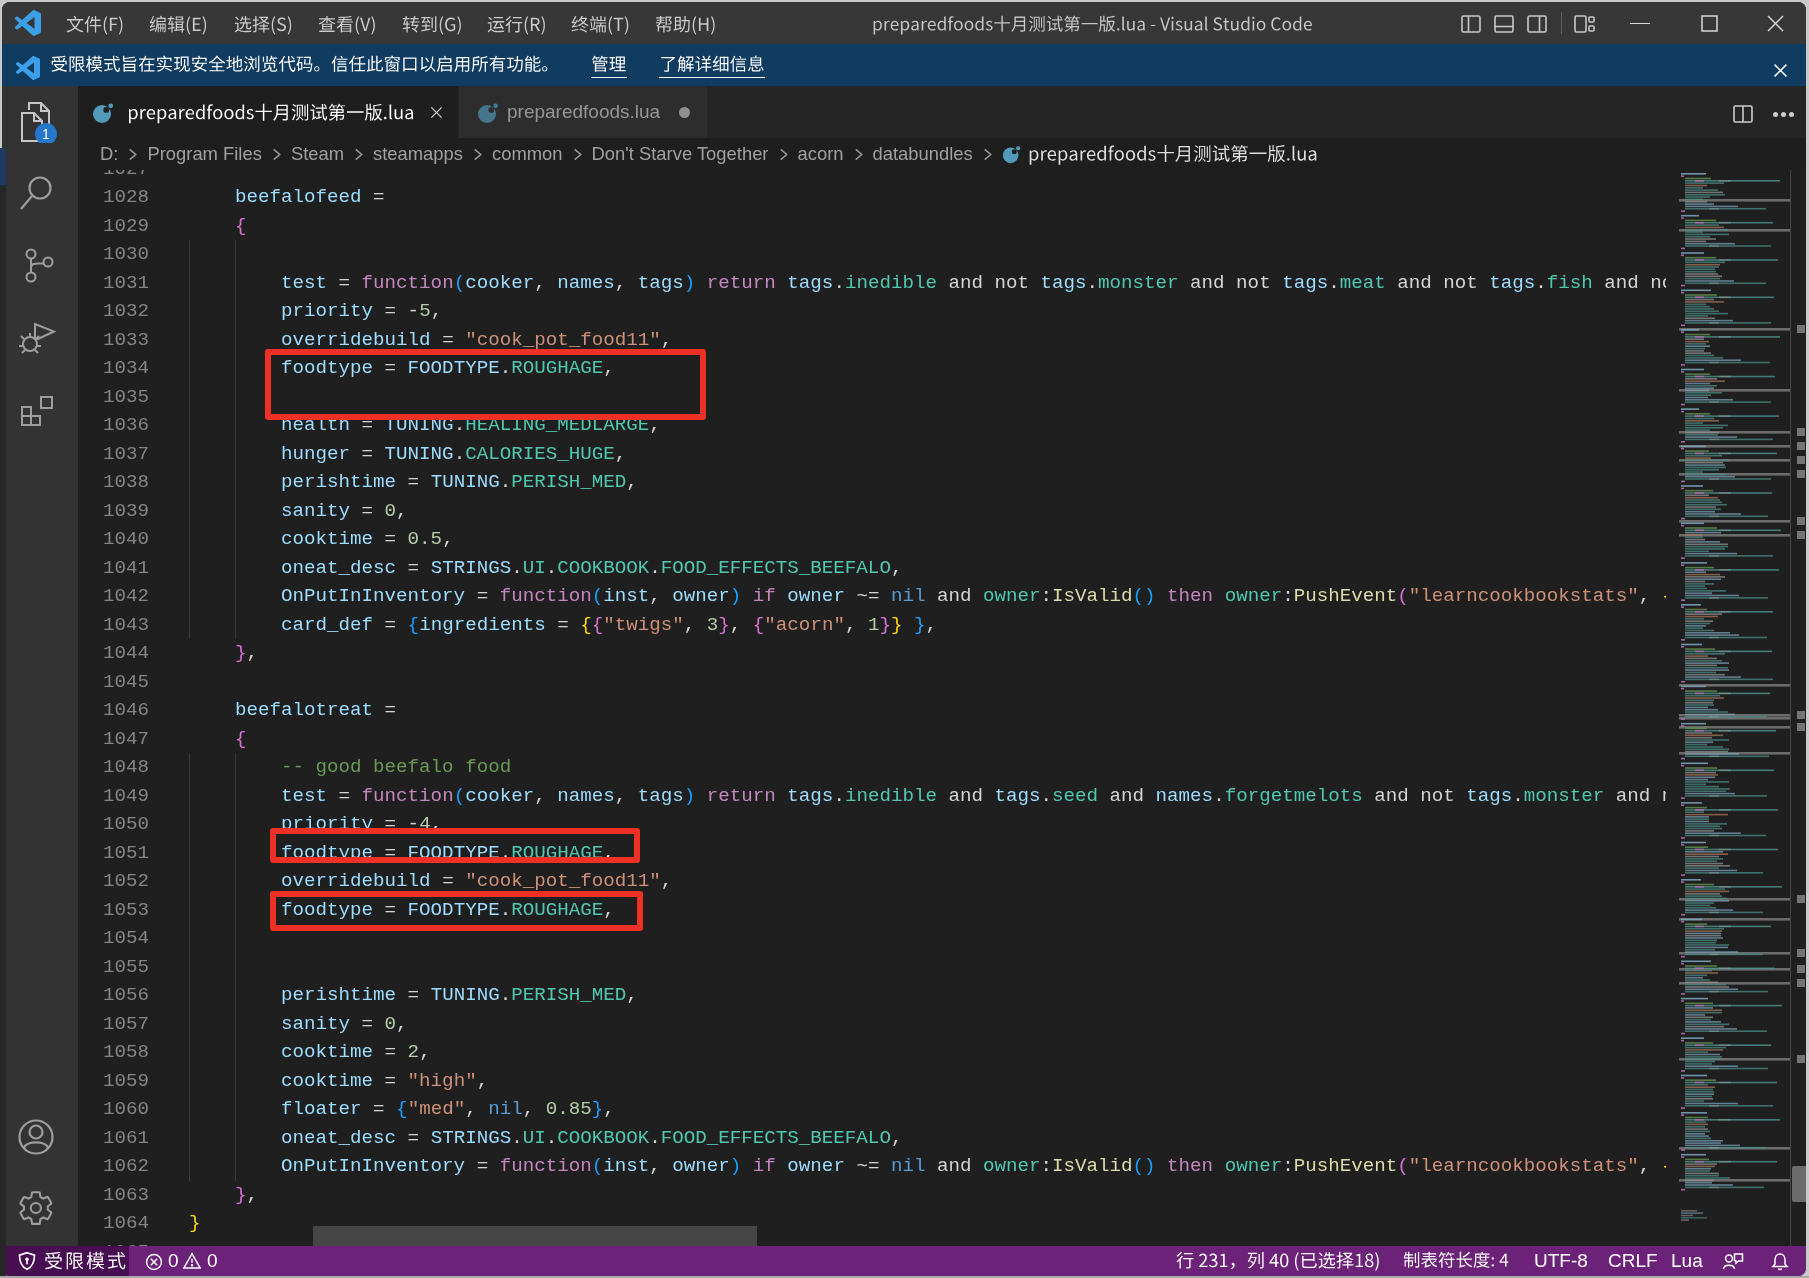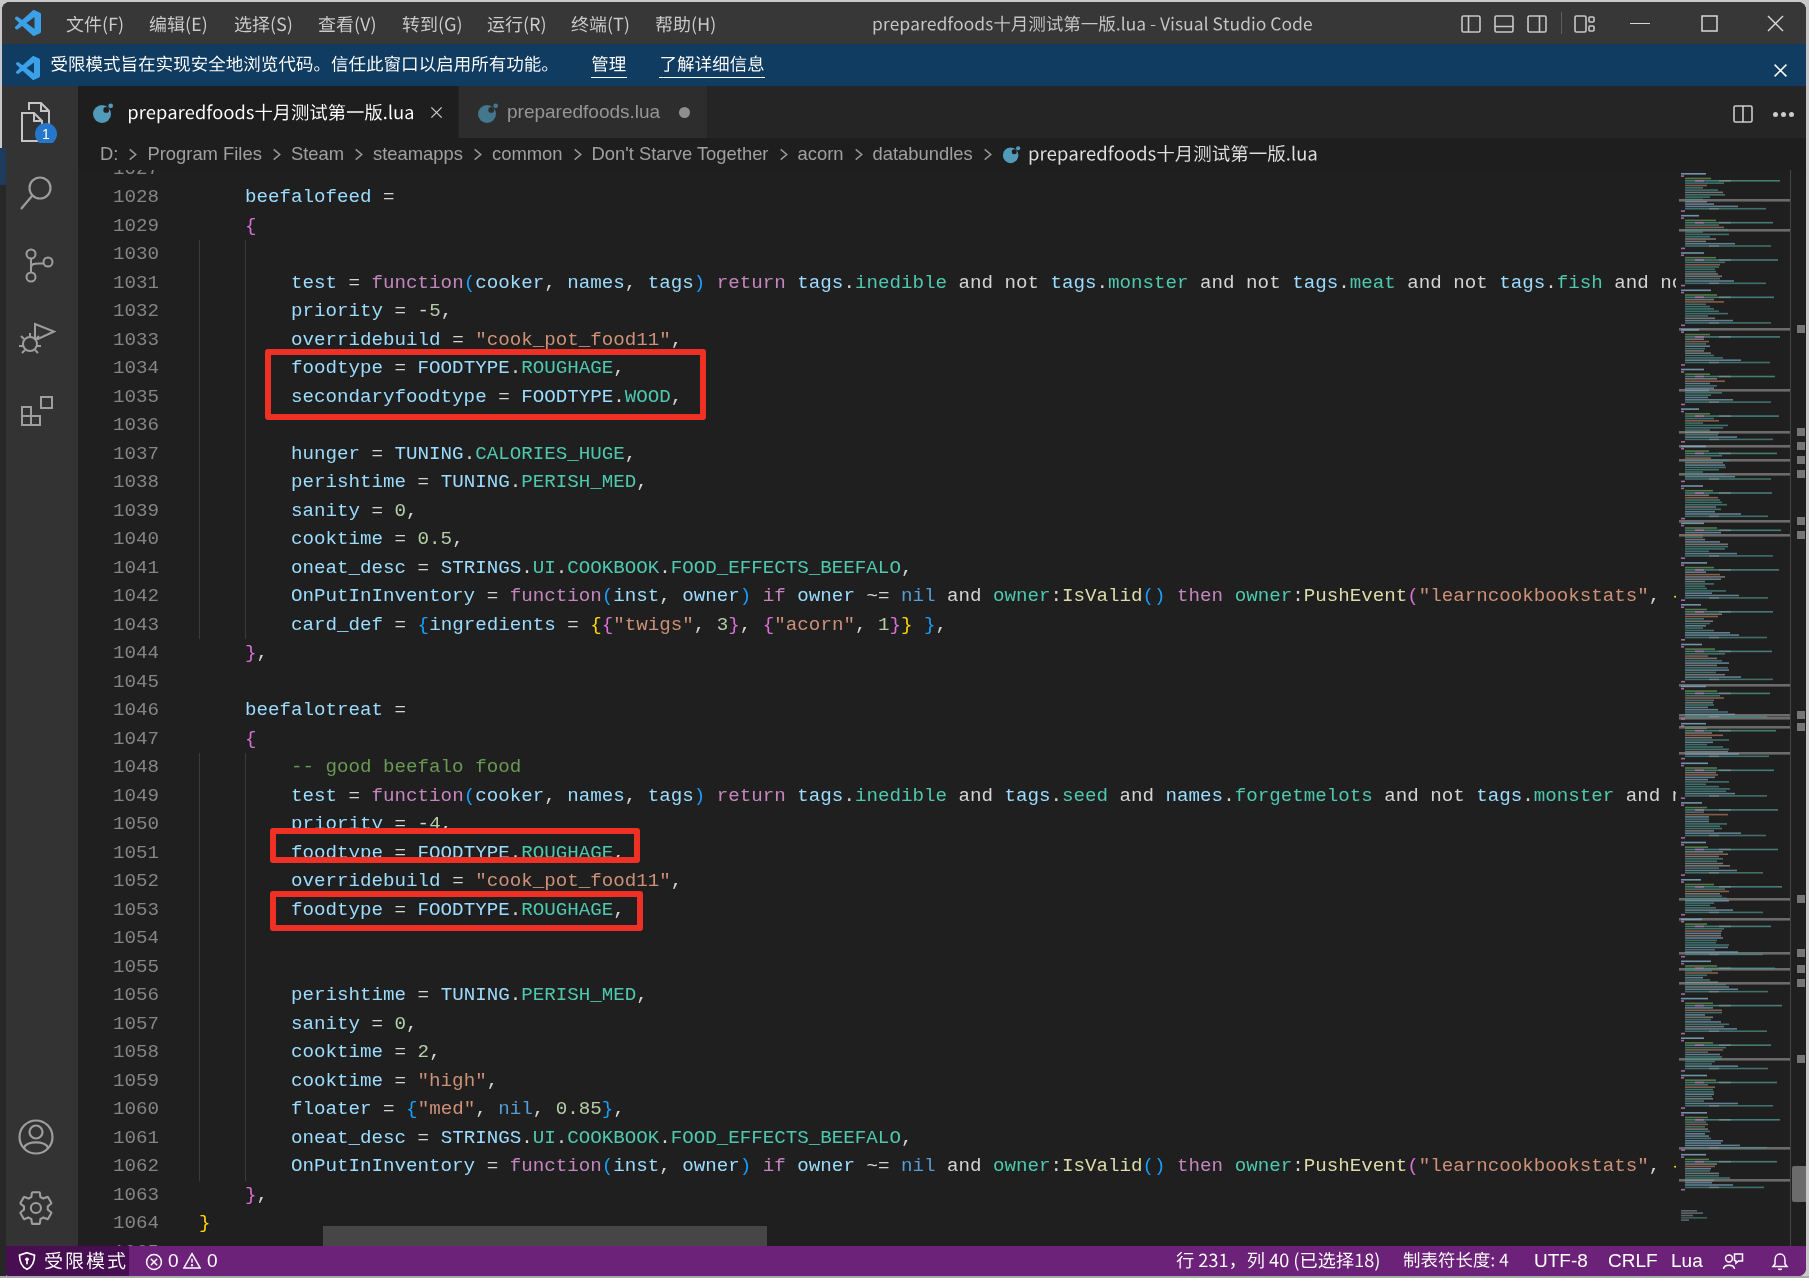--- a/index.html
+++ b/index.html
@@ -206,42 +206,42 @@
           <circle cx="19" cy="19" r="16.5"></circle>
           <circle cx="19" cy="14" r="6.5"></circle>
           <path d="M7 30 C9 22.5 29 22.5 31 30"></path>
         </g>
       </svg>
 <svg class="abs" style="left:15px;top:1103px" width="38" height="38" viewBox="0 0 24 24">
         <path fill="none" stroke="#9e9e9e" stroke-width="1.3" d="M19.4 13c.04-.33.06-.66.06-1s-.02-.67-.06-1l2.1-1.65a.5.5 0 0 0 .12-.64l-2-3.46a.5.5 0 0 0-.6-.22l-2.49 1a7.3 7.3 0 0 0-1.73-1l-.38-2.65A.5.5 0 0 0 13.93 2h-4a.5.5 0 0 0-.5.42l-.38 2.65c-.62.26-1.2.6-1.73 1l-2.48-1a.5.5 0 0 0-.61.22l-2 3.46a.5.5 0 0 0 .12.64L4.45 11c-.04.33-.06.66-.06 1s.02.67.06 1l-2.1 1.65a.5.5 0 0 0-.12.64l2 3.46c.13.22.39.31.6.22l2.49-1c.53.4 1.11.74 1.73 1l.38 2.65c.04.24.25.42.5.42h4c.25 0 .46-.18.5-.42l.38-2.65a7.3 7.3 0 0 0 1.73-1l2.49 1c.22.09.47 0 .6-.22l2-3.46a.5.5 0 0 0-.12-.64L19.4 13z"></path>
         <circle cx="11.93" cy="12" r="3.2" fill="none" stroke="#9e9e9e" stroke-width="1.3"></circle>
       </svg>
 </div>
-<div class="abs" style="left:86px;top:168px;width:1588px;height:1077px;overflow:hidden;background:#1f1f1f;">
+<div class="abs" style="left:76px;top:168px;width:1588px;height:1077px;overflow:hidden;background:#1f1f1f;">
 <div class="abs" style="left:111px;top:70.2px;width:1px;height:399px;background:#3a3a3a;"></div>
 <div class="abs" style="left:157px;top:70.2px;width:1px;height:399px;background:#3a3a3a;"></div>
 <div class="abs" style="left:111px;top:583.1px;width:1px;height:428px;background:#3a3a3a;"></div>
 <div class="abs" style="left:157px;top:583.1px;width:1px;height:428px;background:#3a3a3a;"></div>
 <div class="ln" style="top:-15.35px;">1027</div>
 <div class="ln" style="top:13.15px;">1028</div>
 <div class="codeline" style="top:13.15px;">    <span style="color:#9cdcfe">beefalofeed</span><span style="color:#d4d4d4"> =</span></div>
 <div class="ln" style="top:41.65px;">1029</div>
 <div class="codeline" style="top:41.65px;">    <span style="color:#da70d6">{</span></div>
 <div class="ln" style="top:70.15px;">1030</div>
 <div class="ln" style="top:98.65px;">1031</div>
 <div class="codeline" style="top:98.65px;">        <span style="color:#9cdcfe">test</span><span style="color:#d4d4d4"> = </span><span style="color:#c586c0">function</span><span style="color:#179fff">(</span><span style="color:#9cdcfe">cooker</span><span style="color:#d4d4d4">, </span><span style="color:#9cdcfe">names</span><span style="color:#d4d4d4">, </span><span style="color:#9cdcfe">tags</span><span style="color:#179fff">)</span> <span style="color:#c586c0">return</span> <span style="color:#9cdcfe">tags</span><span style="color:#d4d4d4">.</span><span style="color:#4ec9b0">inedible</span><span style="color:#d4d4d4"> and not </span><span style="color:#9cdcfe">tags</span><span style="color:#d4d4d4">.</span><span style="color:#4ec9b0">monster</span><span style="color:#d4d4d4"> and not </span><span style="color:#9cdcfe">tags</span><span style="color:#d4d4d4">.</span><span style="color:#4ec9b0">meat</span><span style="color:#d4d4d4"> and not </span><span style="color:#9cdcfe">tags</span><span style="color:#d4d4d4">.</span><span style="color:#4ec9b0">fish</span><span style="color:#d4d4d4"> and not</span></div>
 <div class="ln" style="top:127.15px;">1032</div>
 <div class="codeline" style="top:127.15px;">        <span style="color:#9cdcfe">priority</span><span style="color:#d4d4d4"> = -</span><span style="color:#b5cea8">5</span><span style="color:#d4d4d4">,</span></div>
 <div class="ln" style="top:155.65px;">1033</div>
 <div class="codeline" style="top:155.65px;">        <span style="color:#9cdcfe">overridebuild</span><span style="color:#d4d4d4"> = </span><span style="color:#ce9178">"cook_pot_food11"</span><span style="color:#d4d4d4">,</span></div>
 <div class="ln" style="top:184.15px;">1034</div>
 <div class="codeline" style="top:184.15px;">        <span style="color:#9cdcfe">foodtype</span><span style="color:#d4d4d4"> = </span><span style="color:#9cdcfe">FOODTYPE</span><span style="color:#d4d4d4">.</span><span style="color:#4ec9b0">ROUGHAGE</span><span style="color:#d4d4d4">,</span></div>
 <div class="ln" style="top:212.65px;">1035</div>
-<div class="codeline" style="top:212.65px;">        <span style="color:#9cdcfe">secondaryfoodtype</span><span style="color:#d4d4d4"> = </span><span style="color:#9cdcfe">FOODTYPE</span><span style="color:#d4d4d4">.</span><span style="color:#4ec9b0">WOOD</span><span style="color:#d4d4d4">,</span></div>
 <div class="ln" style="top:241.15px;">1036</div>
+<div class="codeline" style="top:241.15px;">        <span style="color:#9cdcfe">health</span><span style="color:#d4d4d4"> = </span><span style="color:#9cdcfe">TUNING</span><span style="color:#d4d4d4">.</span><span style="color:#4ec9b0">HEALING_MEDLARGE</span><span style="color:#d4d4d4">,</span></div>
 <div class="ln" style="top:269.65px;">1037</div>
 <div class="codeline" style="top:269.65px;">        <span style="color:#9cdcfe">hunger</span><span style="color:#d4d4d4"> = </span><span style="color:#9cdcfe">TUNING</span><span style="color:#d4d4d4">.</span><span style="color:#4ec9b0">CALORIES_HUGE</span><span style="color:#d4d4d4">,</span></div>
 <div class="ln" style="top:298.15px;">1038</div>
 <div class="codeline" style="top:298.15px;">        <span style="color:#9cdcfe">perishtime</span><span style="color:#d4d4d4"> = </span><span style="color:#9cdcfe">TUNING</span><span style="color:#d4d4d4">.</span><span style="color:#4ec9b0">PERISH_MED</span><span style="color:#d4d4d4">,</span></div>
 <div class="ln" style="top:326.65px;">1039</div>
 <div class="codeline" style="top:326.65px;">        <span style="color:#9cdcfe">sanity</span><span style="color:#d4d4d4"> = </span><span style="color:#b5cea8">0</span><span style="color:#d4d4d4">,</span></div>
 <div class="ln" style="top:355.15px;">1040</div>
 <div class="codeline" style="top:355.15px;">        <span style="color:#9cdcfe">cooktime</span><span style="color:#d4d4d4"> = </span><span style="color:#b5cea8">0.5</span><span style="color:#d4d4d4">,</span></div>
 <div class="ln" style="top:383.65px;">1041</div>
 <div class="codeline" style="top:383.65px;">        <span style="color:#9cdcfe">oneat_desc</span><span style="color:#d4d4d4"> = </span><span style="color:#9cdcfe">STRINGS</span><span style="color:#d4d4d4">.</span><span style="color:#4ec9b0">UI</span><span style="color:#d4d4d4">.</span><span style="color:#4ec9b0">COOKBOOK</span><span style="color:#d4d4d4">.</span><span style="color:#4ec9b0">FOOD_EFFECTS_BEEFALO</span><span style="color:#d4d4d4">,</span></div>

